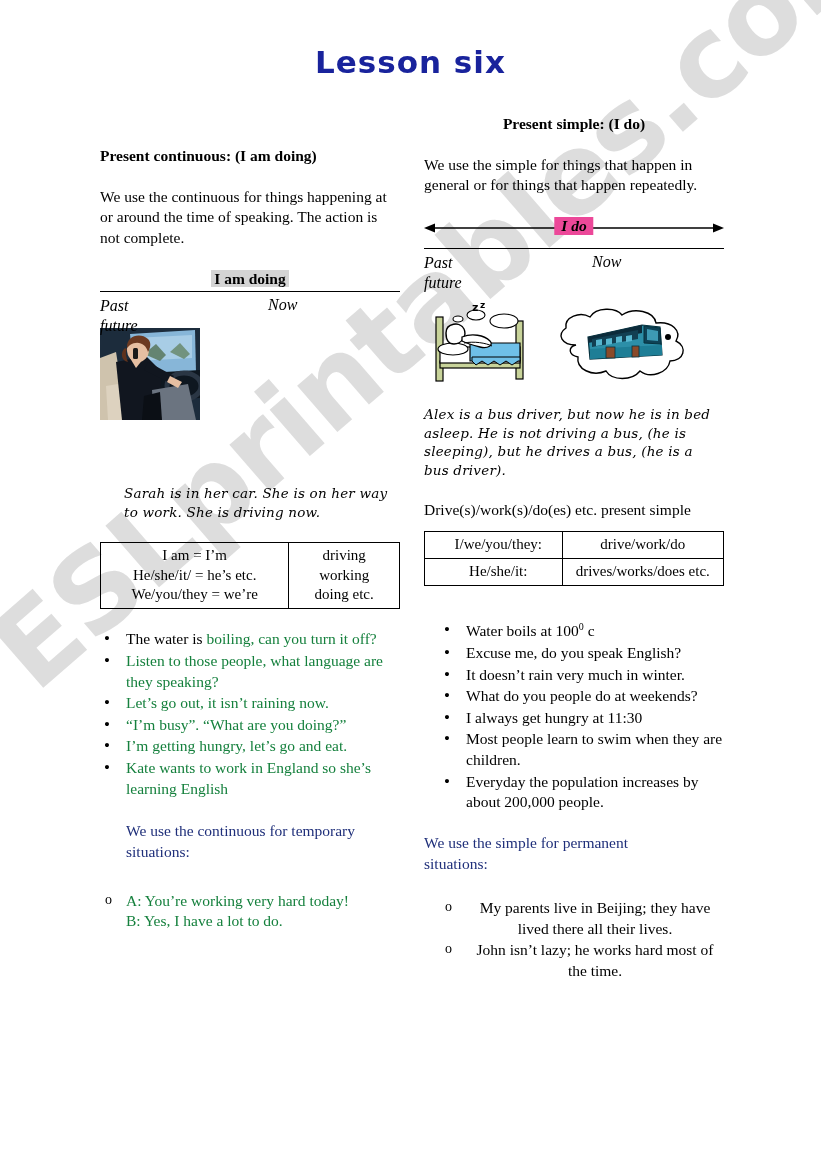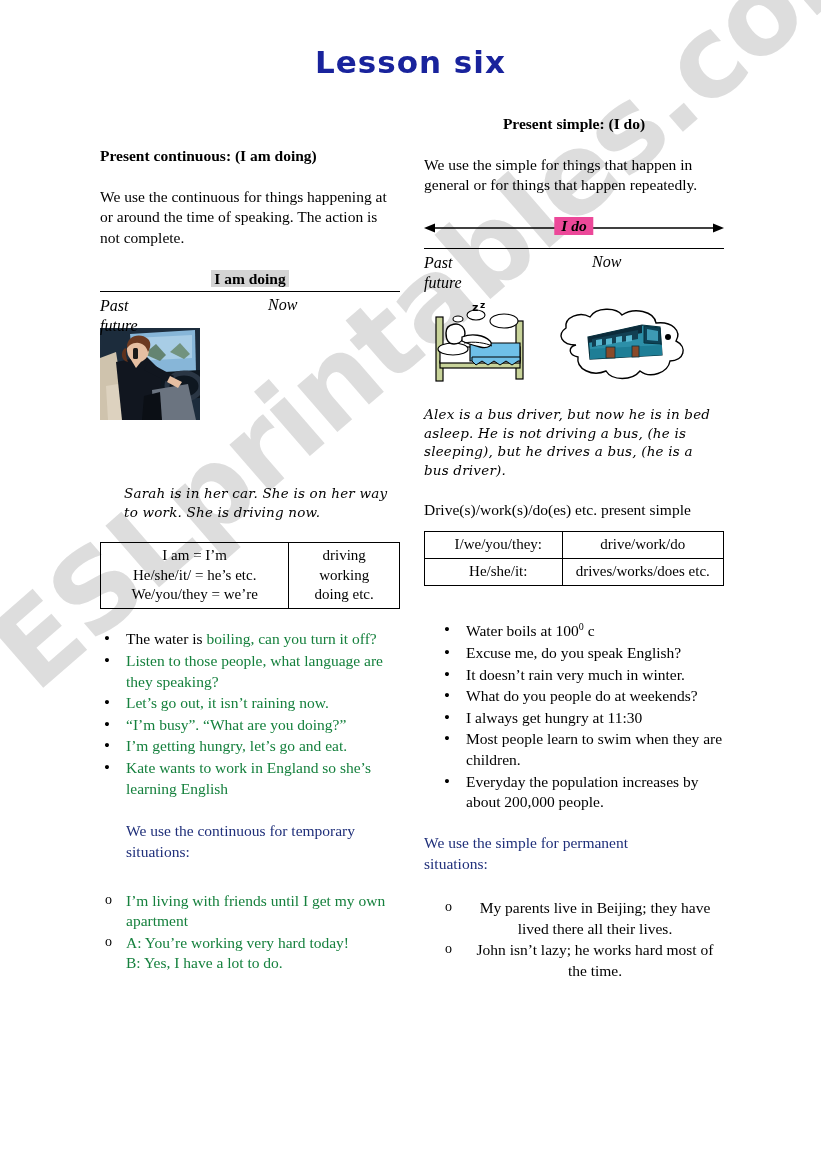--- a/index.html
+++ b/index.html
@@ -275,21 +275,20 @@
       <li class="blue">Listen to those people, what language are they speaking?</li>
       <li class="blue">Let’s go out, it isn’t raining now.</li>
       <li class="blue">“I’m busy”. “What are you doing?”</li>
       <li class="blue">I’m getting hungry, let’s go and eat.</li>
       <li class="blue">Kate wants to work in England so she’s learning English</li>
     </ul>
 
     <div class="note" style="margin-top:22px; margin-left:26px; width:262px;">We use the continuous for temporary situations:</div>
 
     <ol class="ex" style="margin-top:28px;">
-      <li class="blue">I’m living with friends until I get my own apartment</li>
       <li class="blue" style="white-space:pre-line;">A:  You’re working very hard today!
 B:    Yes, I have a lot to do.</li>
     </ol>
   </div>
 
   <div class="col" id="col-right">
 
     <div class="sec-head center" style="margin-top:10px;">Present simple: (I do)</div>
 
     <div class="intro" style="margin-top:22px;">We use the simple for things that happen in general or for things that happen repeatedly.</div>

